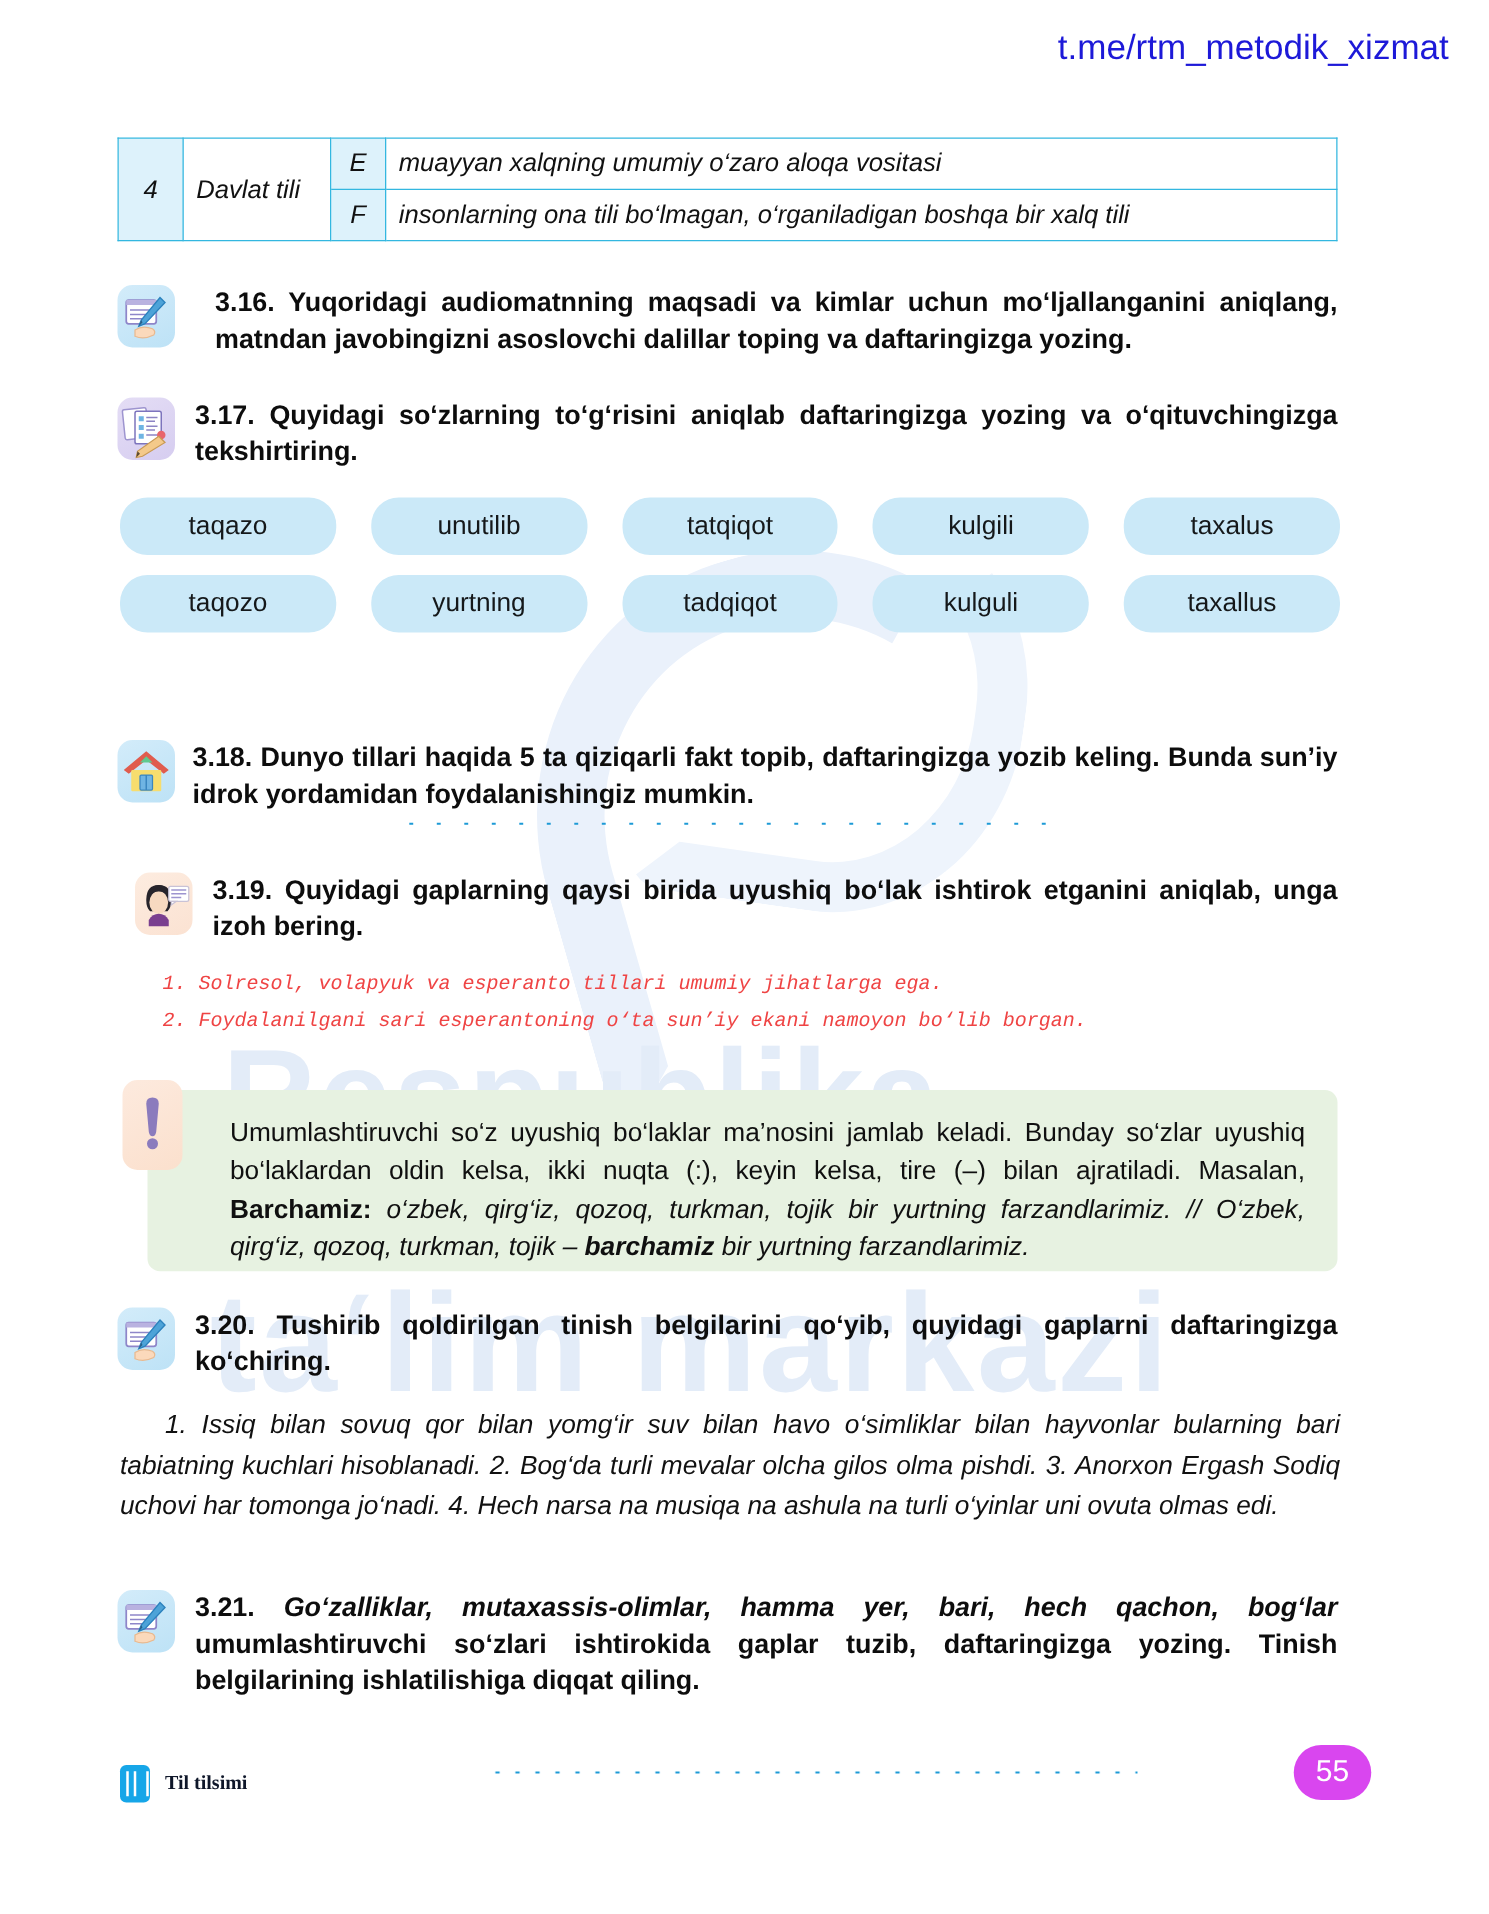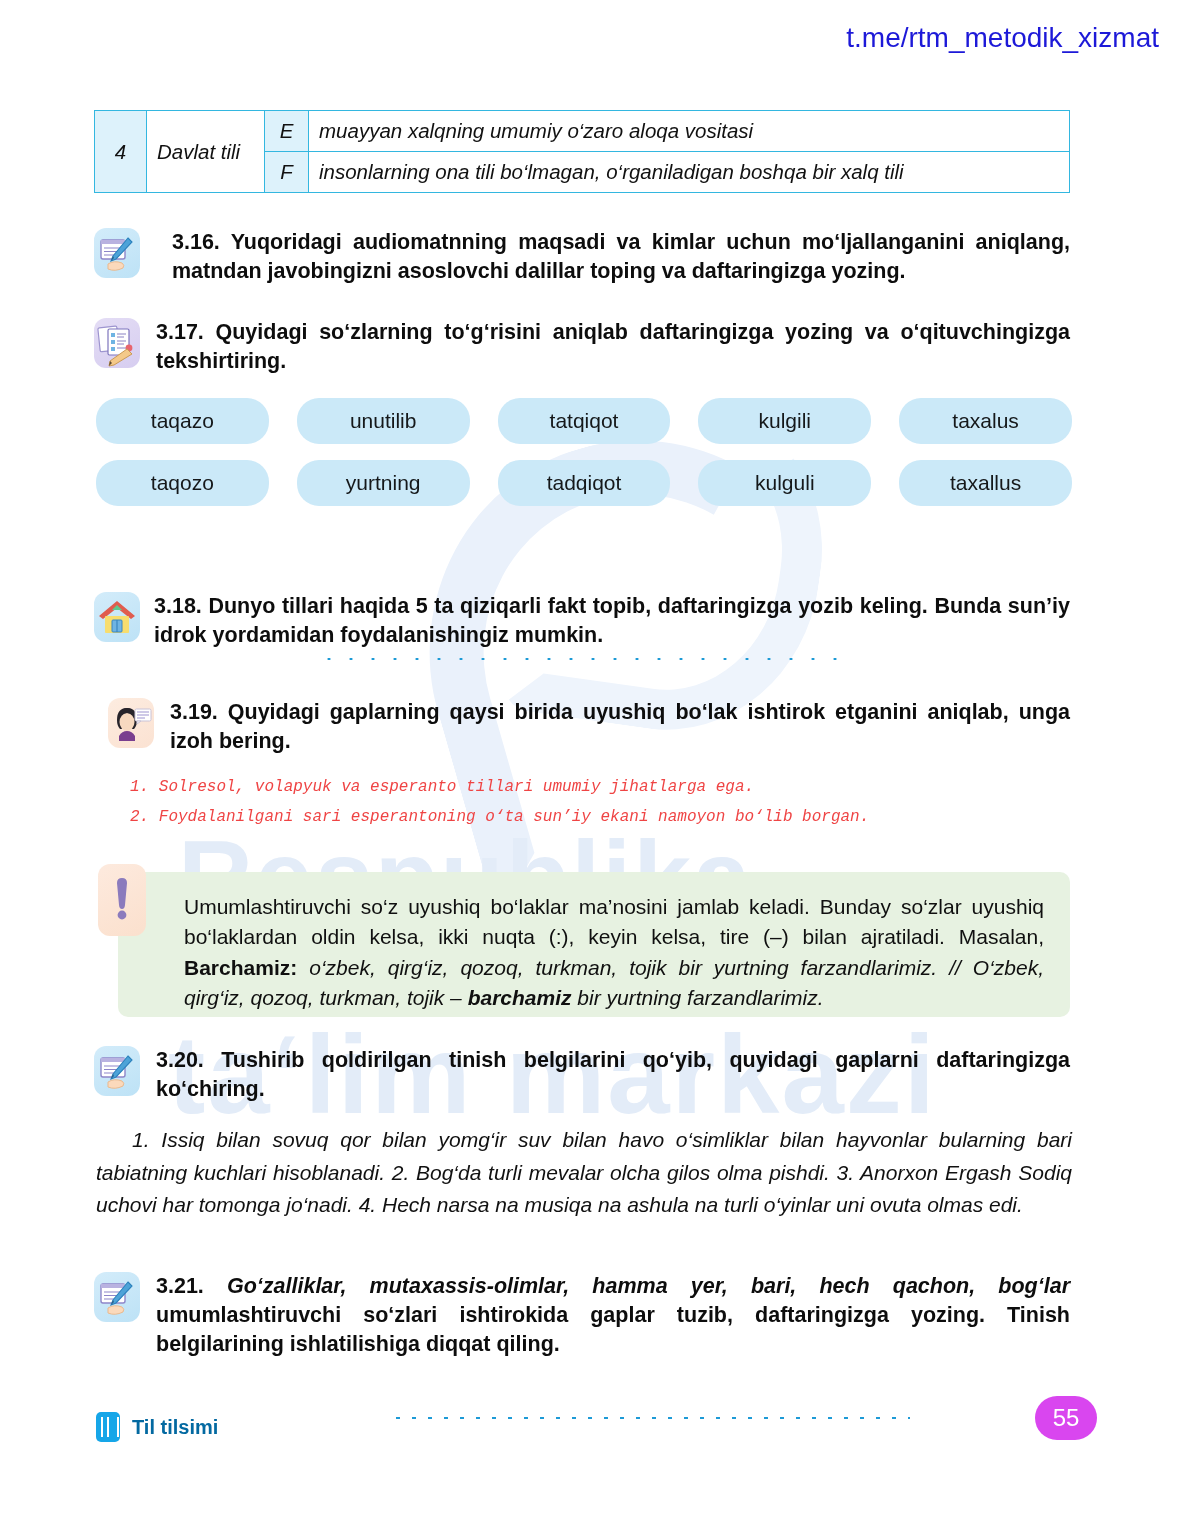--- a/index.html
+++ b/index.html
@@ -203,24 +203,24 @@
     border-left: 2px solid #ffffff;
     border-right: 2px solid #ffffff;
   }
   .book-icon::after {
     content: "";
     position: absolute; left: 11px; top: 5px;
     width: 2px; height: 20px;
     background: #ffffff;
   }
   .footer-title {
-    color: #0369a1;
+    color: #0f172a;
     font-weight: 700;
-    font-size: 20px;
-    font-family: Liberation Sans, sans-serif;
+    font-size: 16px;
+    font-family: Liberation Serif, serif;
   }
   .page-badge {
     position: absolute;
     right: 94px; top: 1396px;
     width: 62px; height: 44px;
     background: #d946ef;
     border-radius: 22px;
     color: #ffffff;
     font-size: 24px;
     display: flex; align-items: center; justify-content: center;

